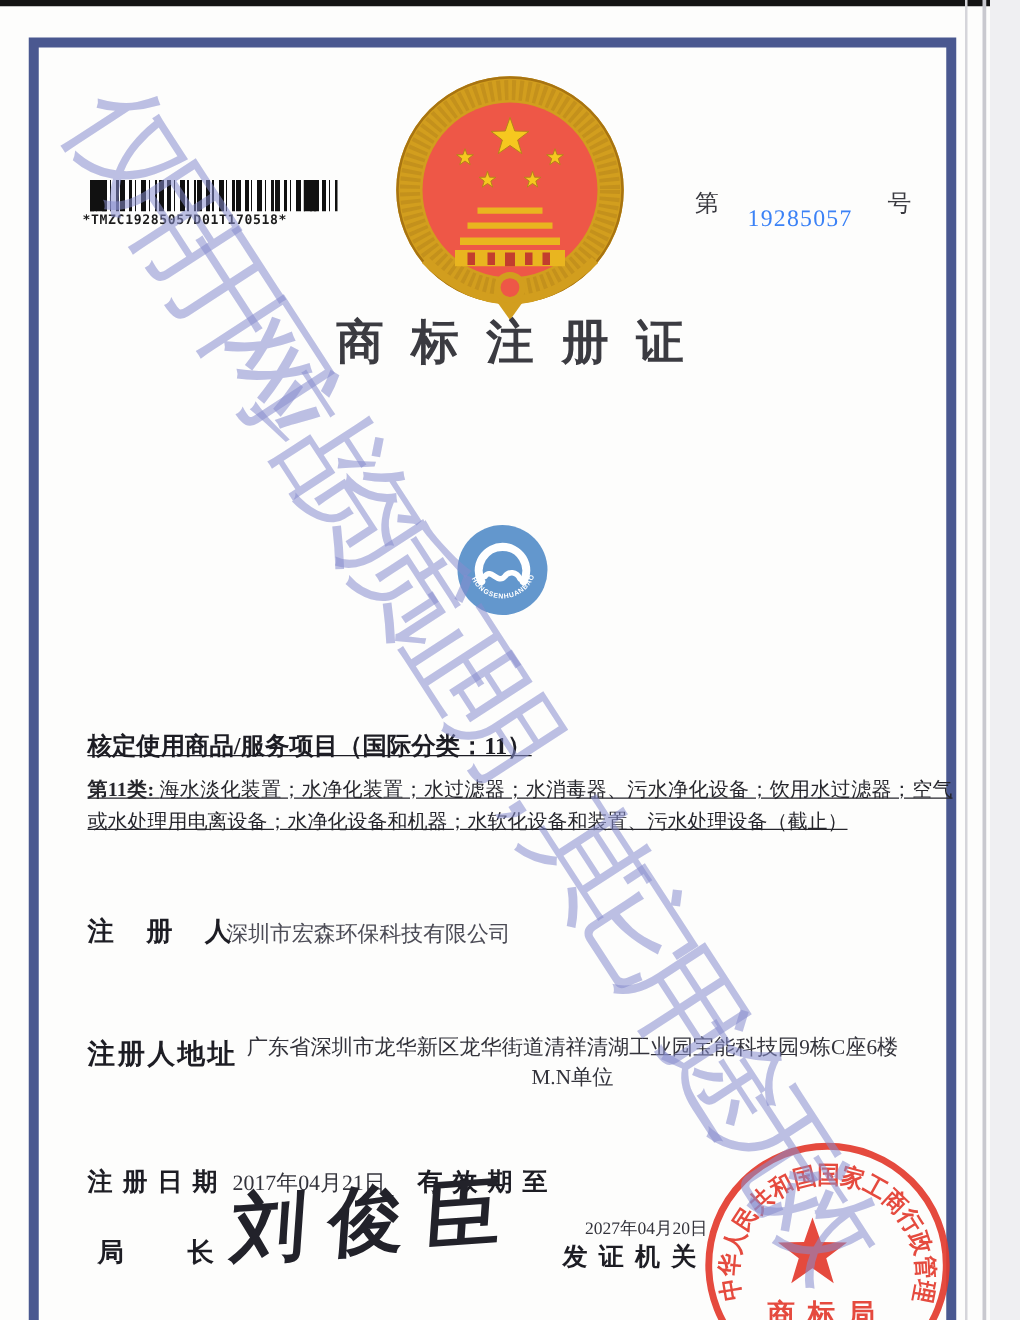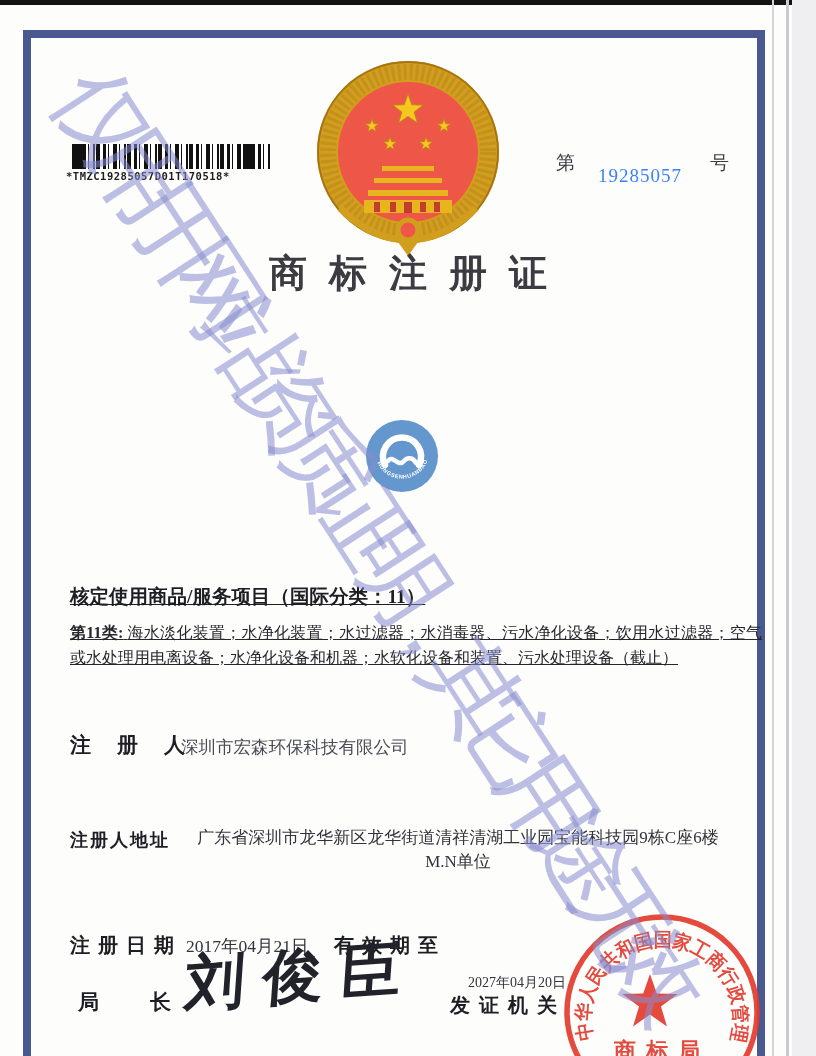--- a/index.html
+++ b/index.html
@@ -37,21 +37,21 @@
   .cert-title{
     left:0;top:248px;width:816px;text-align:center;
     font-size:38px;font-weight:600;letter-spacing:22px;text-indent:22px;color:#3b3b41;
   }
   .heading{left:70px;top:583px;font-size:19.5px;font-weight:bold;color:#1d1d24;text-decoration:underline;}
   .goods{left:70px;top:620px;width:692px;font-size:16px;line-height:25px;color:#26262c;text-align:justify;text-decoration:underline;}
   .goods .cls{font-weight:bold;}
   .lbl{font-weight:bold;color:#1d1d24;}
   .registrant-label{left:70px;top:731px;font-size:21px;letter-spacing:26px;}
   .registrant-value{left:181px;top:735px;font-size:17.5px;color:#4b4b55;}
-  .address-label{left:70px;top:828px;font-size:18px;letter-spacing:2px;}
+  .address-label{left:70px;top:828px;font-size:22px;letter-spacing:2px;}
   .address-value{left:178px;top:826px;width:560px;font-size:17px;line-height:24px;color:#33333b;text-align:center;}
   .regdate-label{left:70px;top:932px;font-size:20px;letter-spacing:8px;}
   .regdate-value{left:186px;top:934px;font-size:17.5px;color:#33333b;}
   .valid-label{left:334px;top:932px;font-size:20px;letter-spacing:8px;}
   .valid-value{left:468px;top:934px;font-size:14px;color:#33333b;margin-top:40px;}
   .director-ju{left:78px;top:988px;font-size:21px;font-weight:bold;color:#1d1d24;}
   .director-zhang{left:150px;top:988px;font-size:21px;font-weight:bold;color:#1d1d24;}
   .signature{
     left:188px;top:944px;font-size:60px;font-weight:bold;color:#22222a;
     letter-spacing:18px;transform:rotate(-4deg) skewX(-8deg);transform-origin:0 0;white-space:nowrap;

